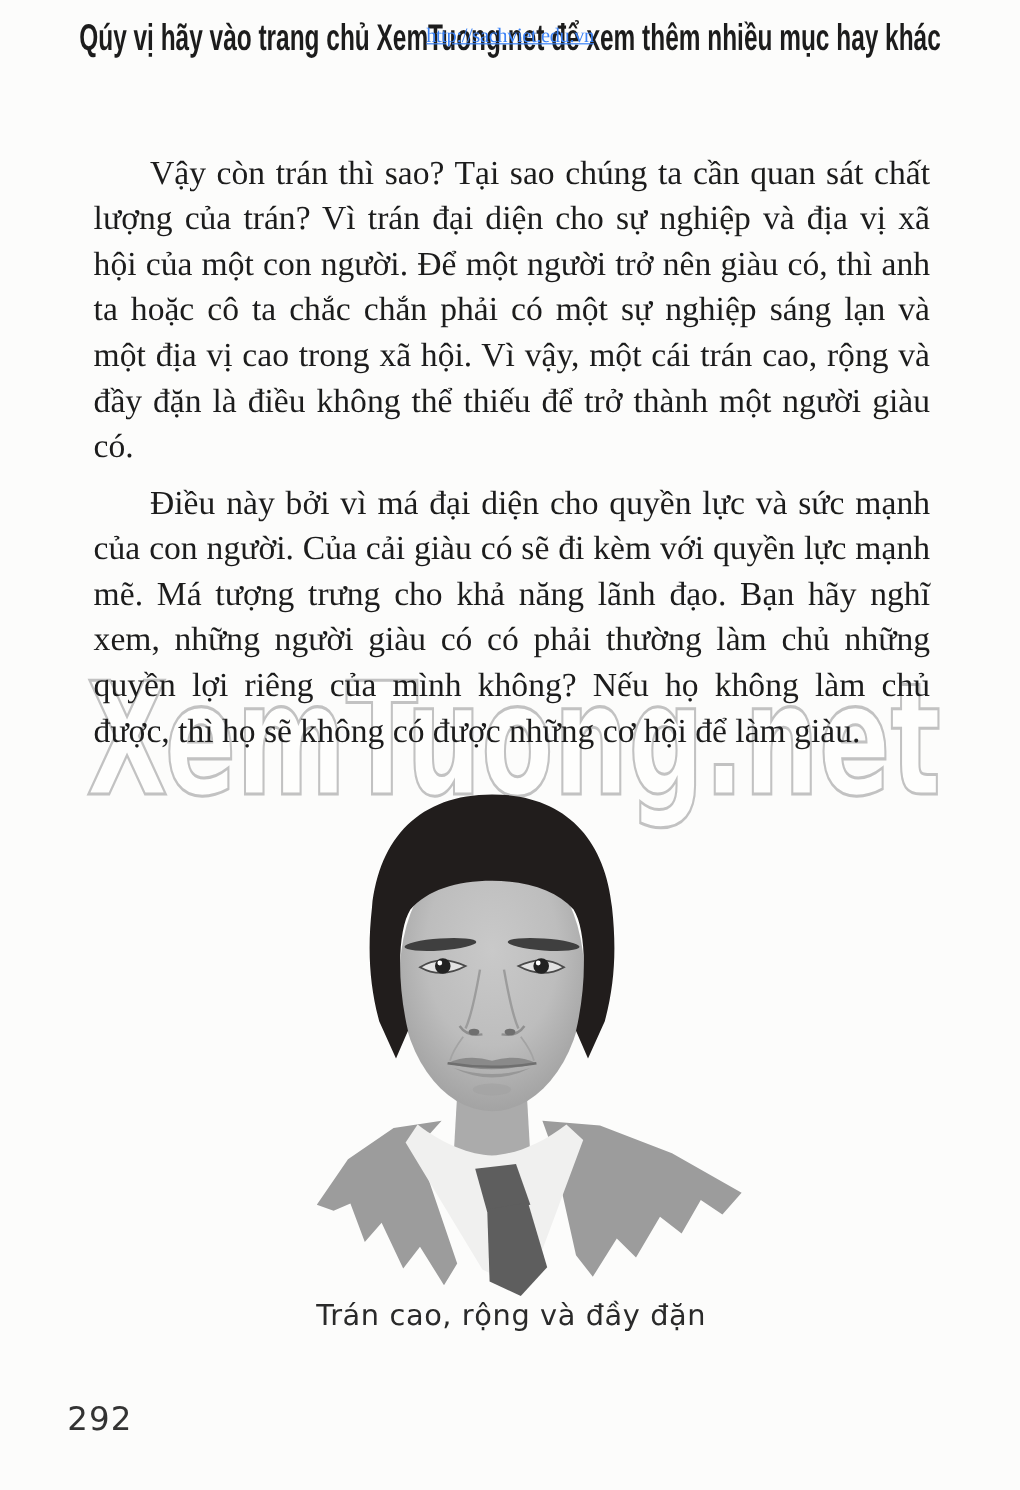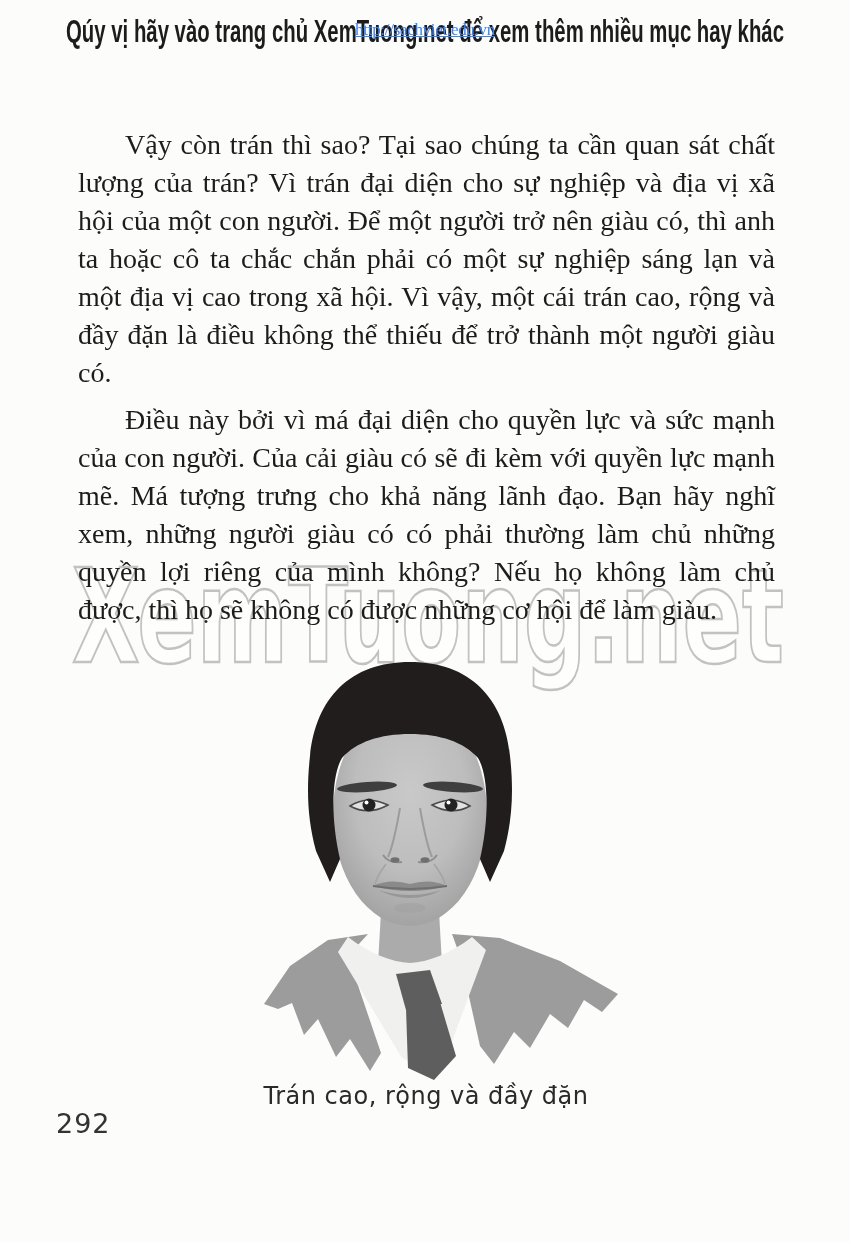--- a/index.html
+++ b/index.html
@@ -33,21 +33,21 @@
   .figure{position:absolute;left:0;top:0;width:850px;margin:0;z-index:1;}
   .portrait-svg{position:absolute;left:250px;top:656px;}
   .figure figcaption{
     position:absolute;left:1px;top:1082px;width:850px;
     text-align:center;
     font-family:"DejaVu Sans", sans-serif;
     font-size:24px;color:#2a2a2a;letter-spacing:0.5px;
   }
   
   .page-number{
-    position:absolute;left:56px;top:1108px;z-index:1;
+    position:absolute;left:56px;top:1168px;z-index:1;
     font-family:"DejaVu Sans", sans-serif;
     font-size:27px;color:#333;letter-spacing:1px;text-align:center;
   }
 </style>
 </head>
 <body>
 
 <div class="page">
 
   <svg class="banner-svg" width="850" height="60">

